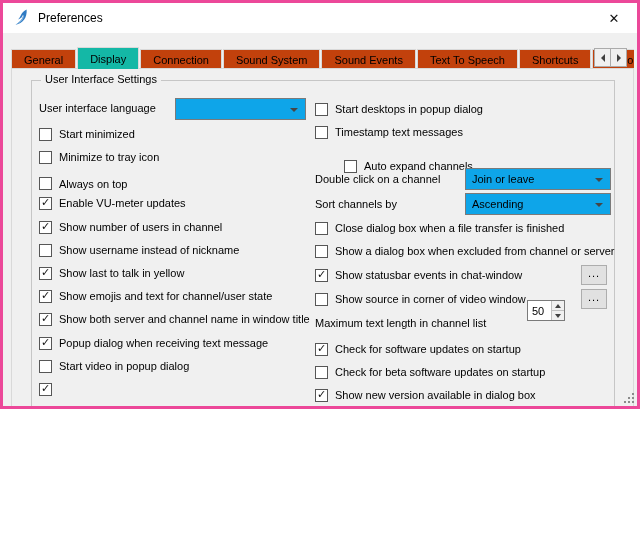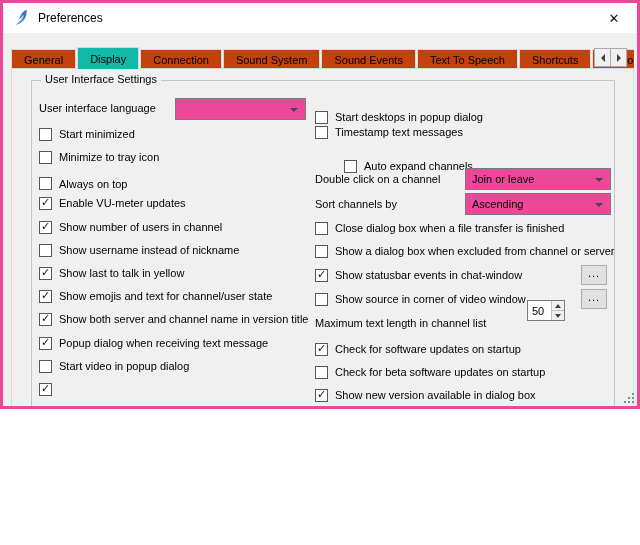--- a/index.html
+++ b/index.html
@@ -25,21 +25,21 @@
 
   .tabpage { position:absolute; left:8px; top:65px; width:623px; height:435px; background:#f0f0f0; border:1px solid #d9d9d9; }
 
   .groupbox { position:absolute; left:28px; top:77px; width:584px; height:380px; border:1px solid #c6c6c6; }
   .groupbox-title { position:absolute; left:9px; top:-8px; background:#f0f0f0; padding:0 4px; }
 
   .row { position:absolute; height:20px; display:flex; align-items:center; white-space:nowrap; }
   .cb { width:13px; height:13px; background:#fff; border:1px solid #565656; margin-right:7px; display:flex; align-items:center; justify-content:center; flex:none; }
   .mark { font-family:"DejaVu Sans",sans-serif; font-size:11px; line-height:1; color:#111; margin-top:-1px; }
 
-  .combo { position:absolute; height:22px; background:#ec4899; border:1px solid #7a7a7a; display:flex; align-items:center; padding:0 6px 0 6px; }
+  .combo { position:absolute; height:22px; background:#0ea5e9; border:1px solid #7a7a7a; display:flex; align-items:center; padding:0 6px 0 6px; }
   .combo .arrow { position:absolute; right:7px; top:9px; width:0; height:0; border-left:4px solid transparent; border-right:4px solid transparent; border-top:4px solid #464646; }
 
   .dots-btn { position:absolute; width:26px; height:20px; background:#e1e1e1; border:1px solid #adadad; display:flex; align-items:center; justify-content:center; }
   .dots-btn span { margin-top:-4px; letter-spacing:1px; }
 
   .spinbox { position:absolute; width:38px; height:21px; background:#fff; border:1px solid #7a7a7a; display:flex; }
   .spin-value { flex:1; display:flex; align-items:center; padding-left:4px; }
   .spin-arrows { width:13px; border-left:1px solid #c0c0c0; display:flex; flex-direction:column; }
   .spin-up,.spin-down { flex:1; display:flex; align-items:center; justify-content:center; background:#f0f0f0; }
   .spin-up { border-bottom:1px solid #c0c0c0; }
@@ -149,41 +149,41 @@
   <div class="row" style="left:36px; top:283px;">
     <span class="cb">
         <span class="mark">✓</span>
       </span>
     <span>Show emojis and text for channel/user state</span>
   </div>
   <div class="row" style="left:36px; top:306px;">
     <span class="cb">
         <span class="mark">✓</span>
       </span>
-    <span>Show both server and channel name in version title</span>
+    <span>Show both server and channel name in window title</span>
   </div>
   <div class="row" style="left:36px; top:330px;">
     <span class="cb">
         <span class="mark">✓</span>
       </span>
     <span>Popup dialog when receiving text message</span>
   </div>
   <div class="row" style="left:36px; top:353px;">
     <span class="cb">
         <span class="mark"></span>
       </span>
     <span>Start video in popup dialog</span>
   </div>
   <div class="row" style="left:36px; top:376px;">
     <span class="cb">
         <span class="mark">✓</span>
       </span>
   </div>
 
-  <div class="row" style="left:312px; top:96px;margin-top:8px;">
+  <div class="row" style="left:312px; top:96px;">
     <span class="cb">
         <span class="mark"></span>
       </span>
     <span>Start desktops in popup dialog</span>
   </div>
   <div class="row" style="left:312px; top:119px;">
     <span class="cb">
         <span class="mark"></span>
       </span>
     <span>Timestamp text messages</span>

